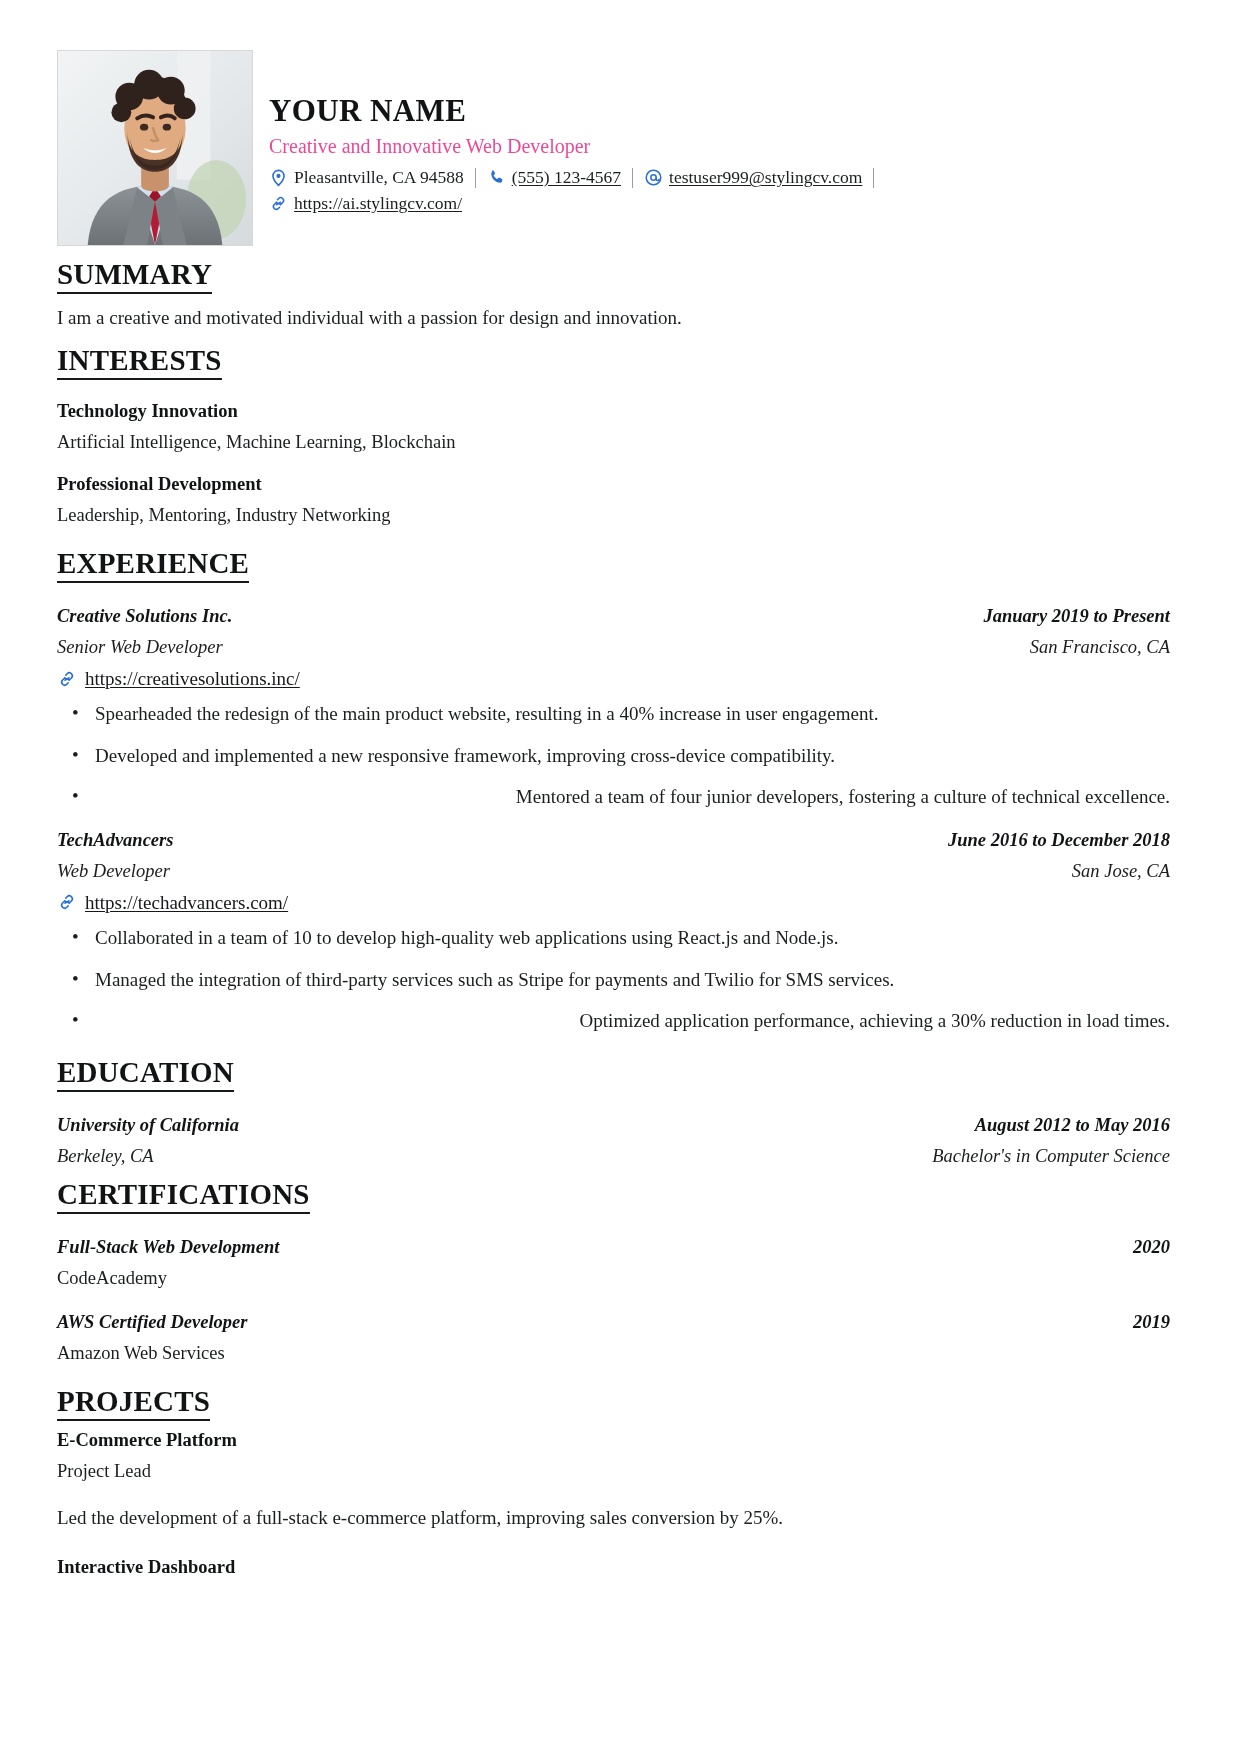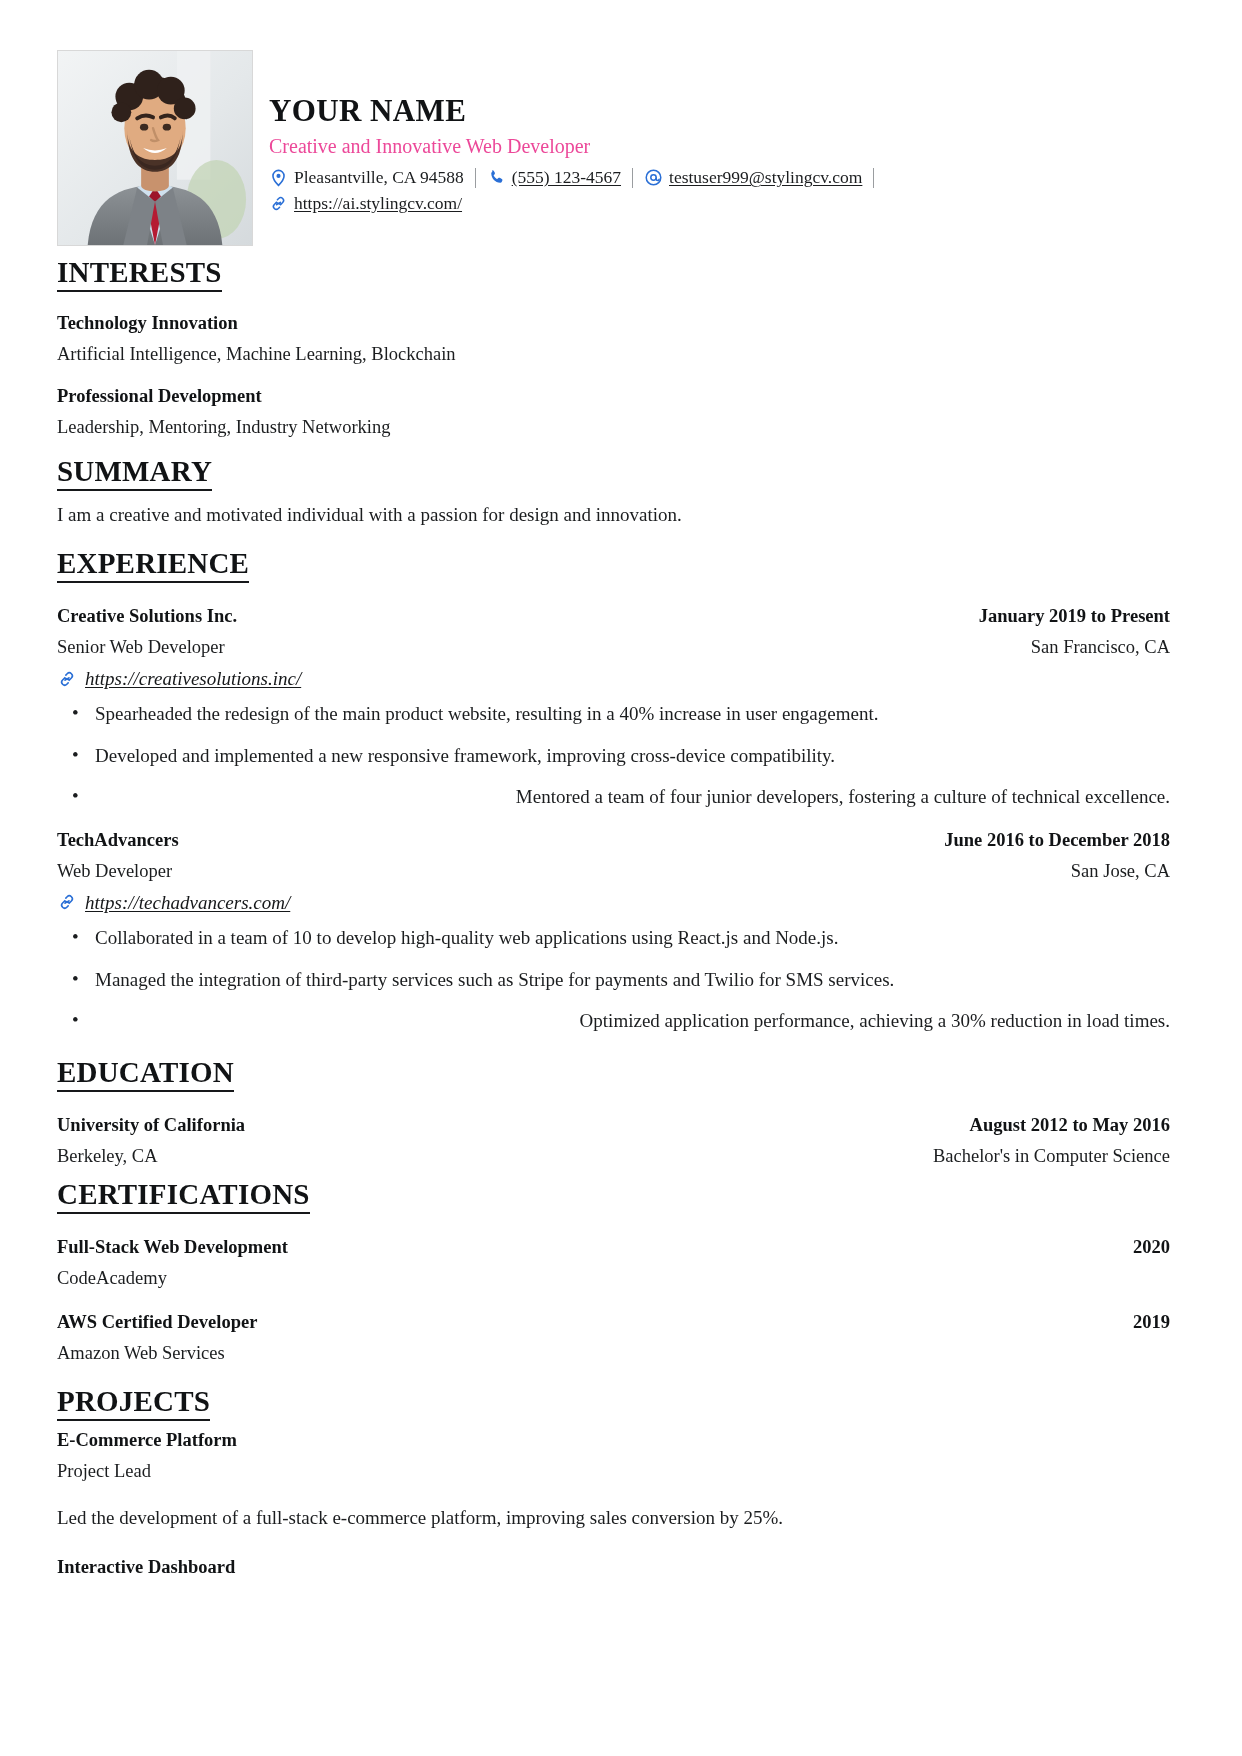--- a/index.html
+++ b/index.html
@@ -111,20 +111,21 @@
     color: #111315;
   }
   .sec-title-wrap { line-height: 1; }
 
   
   .row {
     display: flex;
     justify-content: space-between;
     align-items: center;
     gap: 18px;
+    font-style: italic;
   }
   .bold-line {
     font-size: 18.5px;
     font-weight: 700;
     line-height: 1.62;
     color: #111315;
   }
   .norm-line {
     font-size: 18.5px;
     font-weight: 400;
@@ -138,21 +139,20 @@
     line-height: 1.6;
     color: #1b1d1f;
     margin-top: 4px;
   }
 
   
   .entry-link {
     display: flex;
     align-items: center;
     margin-top: 2px;
-    font-style: italic;
   }
   .entry-link .ic {
     width: 20px; height: 20px;
     margin-right: 8px;
     color: #2a6fd6;
     display: inline-flex; align-items:center; justify-content:center;
     flex: 0 0 20px;
   }
   .entry-link .ic svg { width:100%; height:100%; display:block; }
   .entry-link .url {
@@ -313,41 +313,41 @@
               <path d="M9.6 13.4a3.6 3.6 0 015.1 0l2.6-2.6a3.6 3.6 0 10-5.1-5.1l-1.6 1.6"></path>
               <path d="M14.4 10.6a3.6 3.6 0 01-5.1 0l-2.6 2.6a3.6 3.6 0 105.1 5.1l1.6-1.6"></path>
             </svg>
           </span>
           <span class="contact-text link">https://ai.stylingcv.com/</span>
         </span>
       </div>
     </div>
   </div>
 
+  <div class="section sec-summary">
+    <div class="sec-title-wrap">
+      <div class="sec-title">SUMMARY</div>
+    </div>
+    <div class="body-text">I am a creative and motivated individual with a passion for design and innovation.</div>
+  </div>
+
   <div class="section sec-interests">
     <div class="sec-title-wrap">
       <div class="sec-title">INTERESTS</div>
     </div>
 
     <div class="interest-group">
       <div class="bold-line">Technology Innovation</div>
       <div class="norm-line">Artificial Intelligence, Machine Learning, Blockchain</div>
     </div>
 
     <div class="interest-group">
       <div class="bold-line">Professional Development</div>
       <div class="norm-line">Leadership, Mentoring, Industry Networking</div>
     </div>
-  </div>
-
-  <div class="section sec-summary">
-    <div class="sec-title-wrap">
-      <div class="sec-title">SUMMARY</div>
-    </div>
-    <div class="body-text">I am a creative and motivated individual with a passion for design and innovation.</div>
   </div>
 
   <div class="section sec-experience">
     <div class="sec-title-wrap">
       <div class="sec-title">EXPERIENCE</div>
     </div>
 
     <div class="entry">
       <div class="row">
         <div class="bold-line">Creative Solutions Inc.</div>

